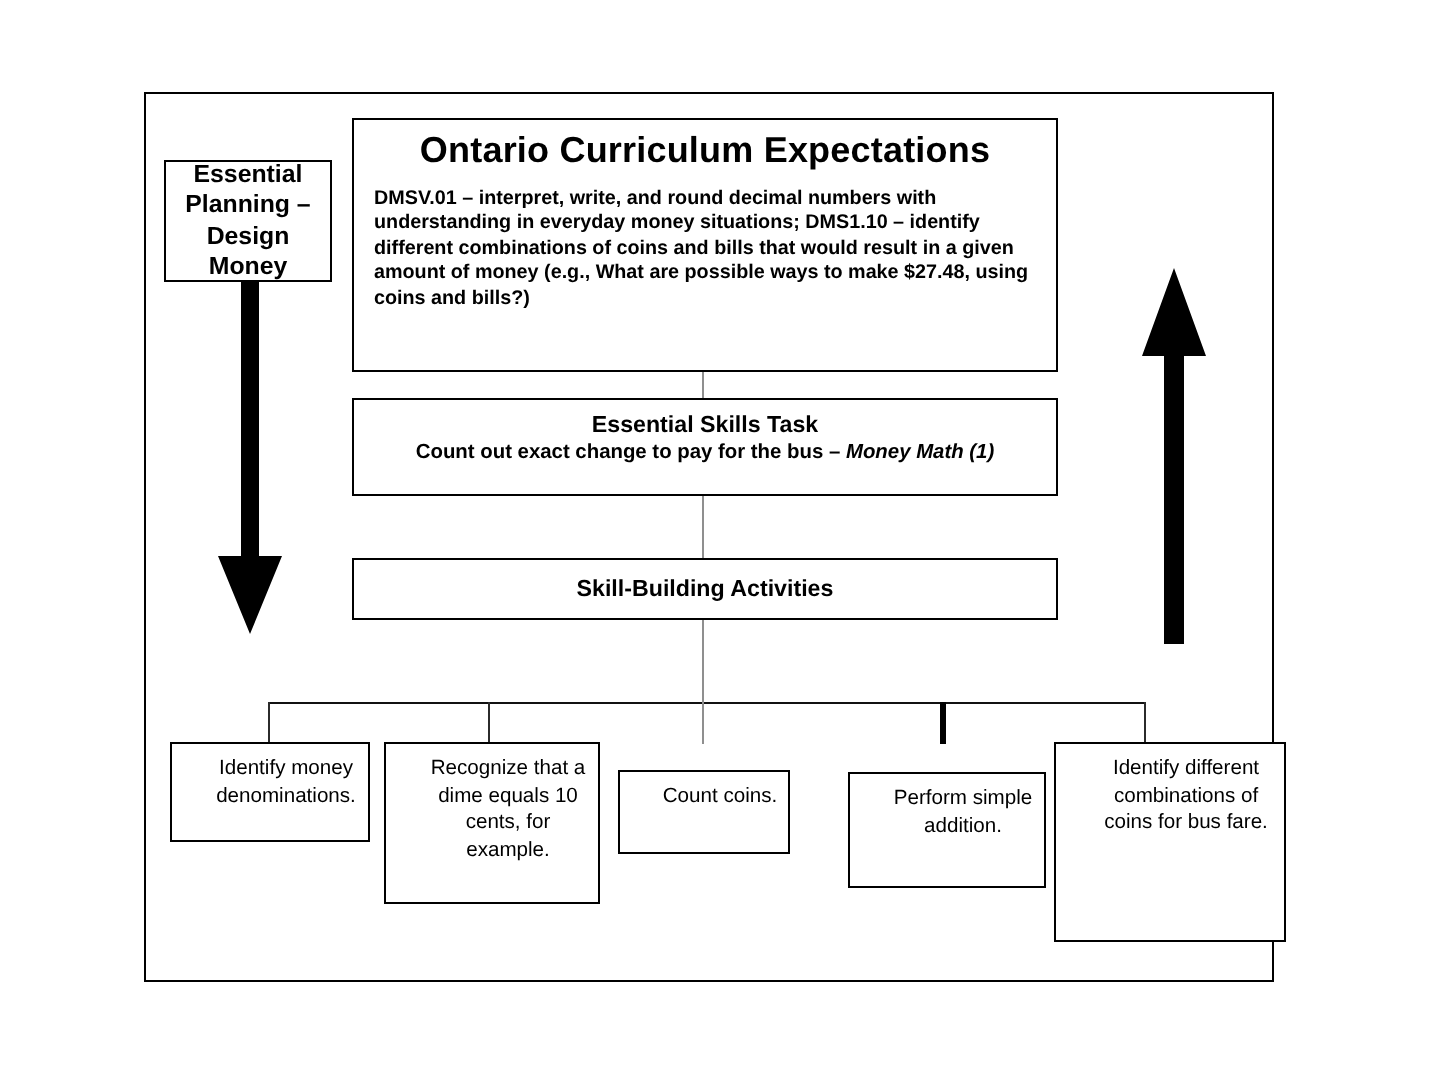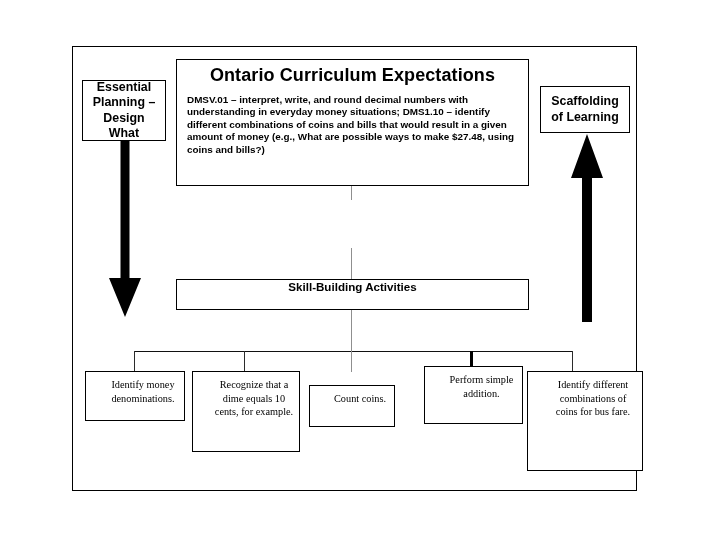--- a/index.html
+++ b/index.html
@@ -97,20 +97,21 @@
   }
   .box-task .sub .ital { font-style: italic; }
 
   
   .box-skills {
     left: 176px;
     top: 279px;
     width: 353px;
     height: 31px;
     display: flex;
+    align-items: center;
     justify-content: center;
   }
   .box-skills .head {
     font-size: 11.6px;
     font-weight: bold;
   }
 
   
   .box-side {
     padding: 4px 3px;
@@ -122,30 +123,29 @@
     font-size: 12.4px;
     font-weight: bold;
     line-height: 15.5px;
   }
   .box-left-label  { left: 82px;  top: 80px;  width: 84px;  height: 61px; }
   .box-right-label { left: 540px; top: 86px;  width: 90px;  height: 47px; }
 
   
   .leaf {
     padding: 6px 4px 4px 20px;
-    font-family: Liberation Serif, serif;
   }
   .leaf .txt {
     font-size: 10.3px;
     line-height: 13.6px;
   }
   .leaf-1 { left: 85px;  top: 371px; width: 100px; height: 50px; }
   .leaf-2 { left: 192px; top: 371px; width: 108px; height: 81px; }
   .leaf-3 { left: 309px; top: 385px; width: 86px; height: 42px; }
-  .leaf-4 { left: 424px; top: 366px; width: 99px;  height: 58px; }
+  .leaf-4 { left: 424px; top: 386px; width: 99px;  height: 58px; }
   .leaf-5 { left: 527px; top: 371px; width: 116px;  height: 100px; }
 
   
   .vline {
     position: absolute;
     width: 1.4px;
     background: #8f8f8f;
     z-index: 1;
   }
   .vline-dark { background: #2b2b2b; }
@@ -195,36 +195,36 @@
     <svg width="34" height="188" viewBox="0 0 34 188" aria-hidden="true">
       <polygon points="17,0 33,44 22,44 22,188 12,188 12,44 1,44" fill="#000000"></polygon>
     </svg>
   </div>
 
   <div class="node box-side box-left-label heavy">
     <div class="txt">
       <span>Essential</span><br>
       <span>Planning –</span><br>
       <span>Design</span><br>
-      <span>What</span>
+      <span>Money</span>
     </div>
   </div>
 
-  <div class="node box-side box-right-label heavy">
-    <div class="txt">
-      <span>Scaffolding</span><br>
-      <span>of Learning</span>
-    </div>
-  </div>
 
   <div class="node box-curriculum">
     <div class="head">Ontario Curriculum Expectations</div>
     <div class="body">DMSV.01 – interpret, write, and round decimal numbers with understanding in everyday money situations; DMS1.10 – identify different combinations of coins and bills that would result in a given amount of money (e.g., What are possible ways to make $27.48, using coins and bills?)</div>
   </div>
 
+  <div class="node box-task">
+    <div class="head">Essential Skills Task</div>
+    <div class="sub">
+      <span>Count out exact change to pay for the bus – </span><span class="ital">Money Math (1)</span>
+    </div>
+  </div>
 
   <div class="node box-skills">
     <div class="head">Skill-Building Activities</div>
   </div>
 
   <div class="node leaf leaf-1">
     <div class="txt">Identify money denominations.</div>
   </div>
 
   <div class="node leaf leaf-2">

